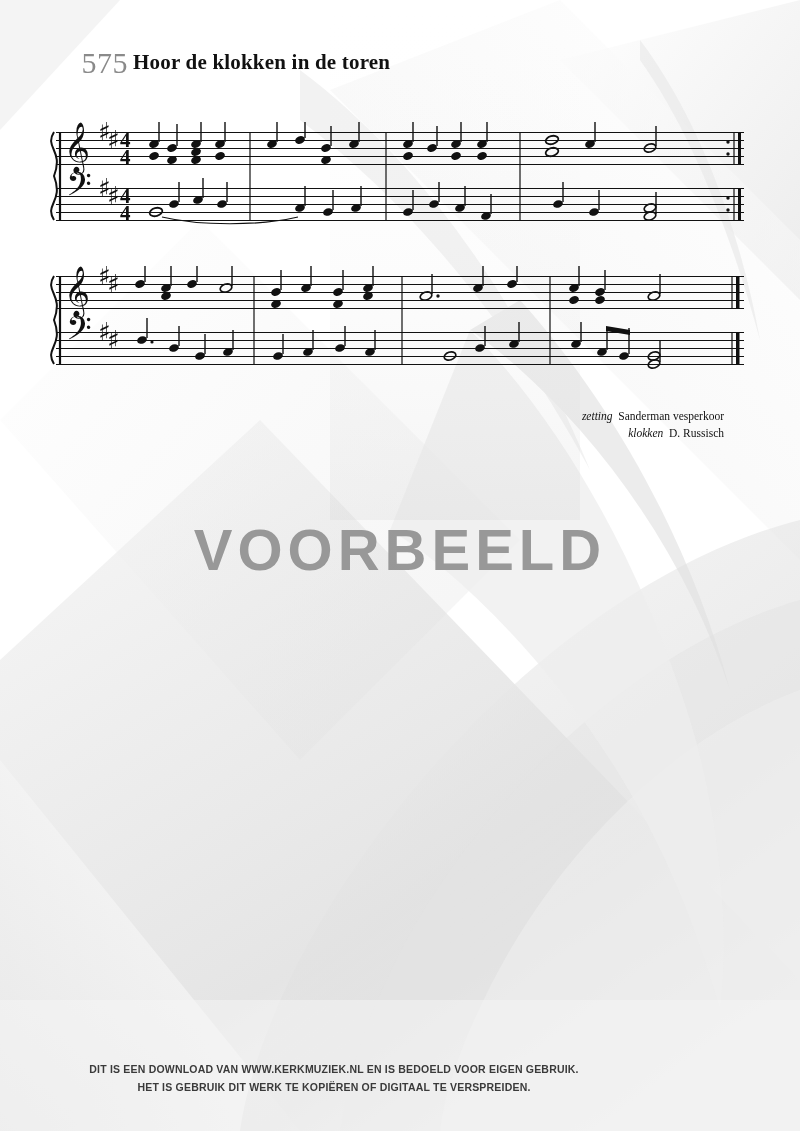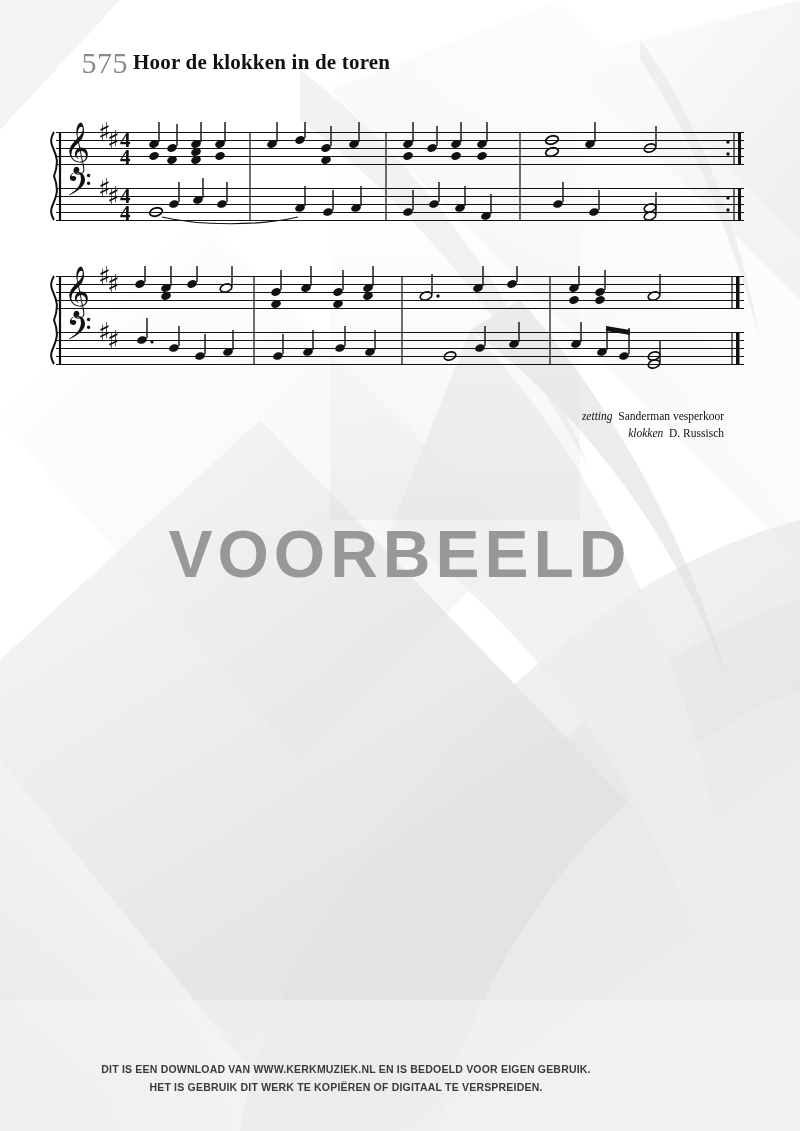--- a/index.html
+++ b/index.html
@@ -84,30 +84,30 @@
 
   
   .watermark {
     position: absolute;
     left: 0;
     top: 516px;
     width: 800px;
     text-align: center;
     font-family: "Liberation Sans", sans-serif;
     font-weight: bold;
-    font-size: 66px;
+    font-size: 58px;
     letter-spacing: 5px;
     color: #919191;
     opacity: 0.92;
   }
 
   
   .footer {
     position: absolute;
-    left: 16px;
+    left: 4px;
     top: 1060px;
     width: 660px;
     text-align: center;
     font-family: "Liberation Sans", sans-serif;
     font-size: 10.5px;
     font-weight: bold;
     color: #3a3a3a;
     line-height: 1.75;
     letter-spacing: 0.2px;
   }

